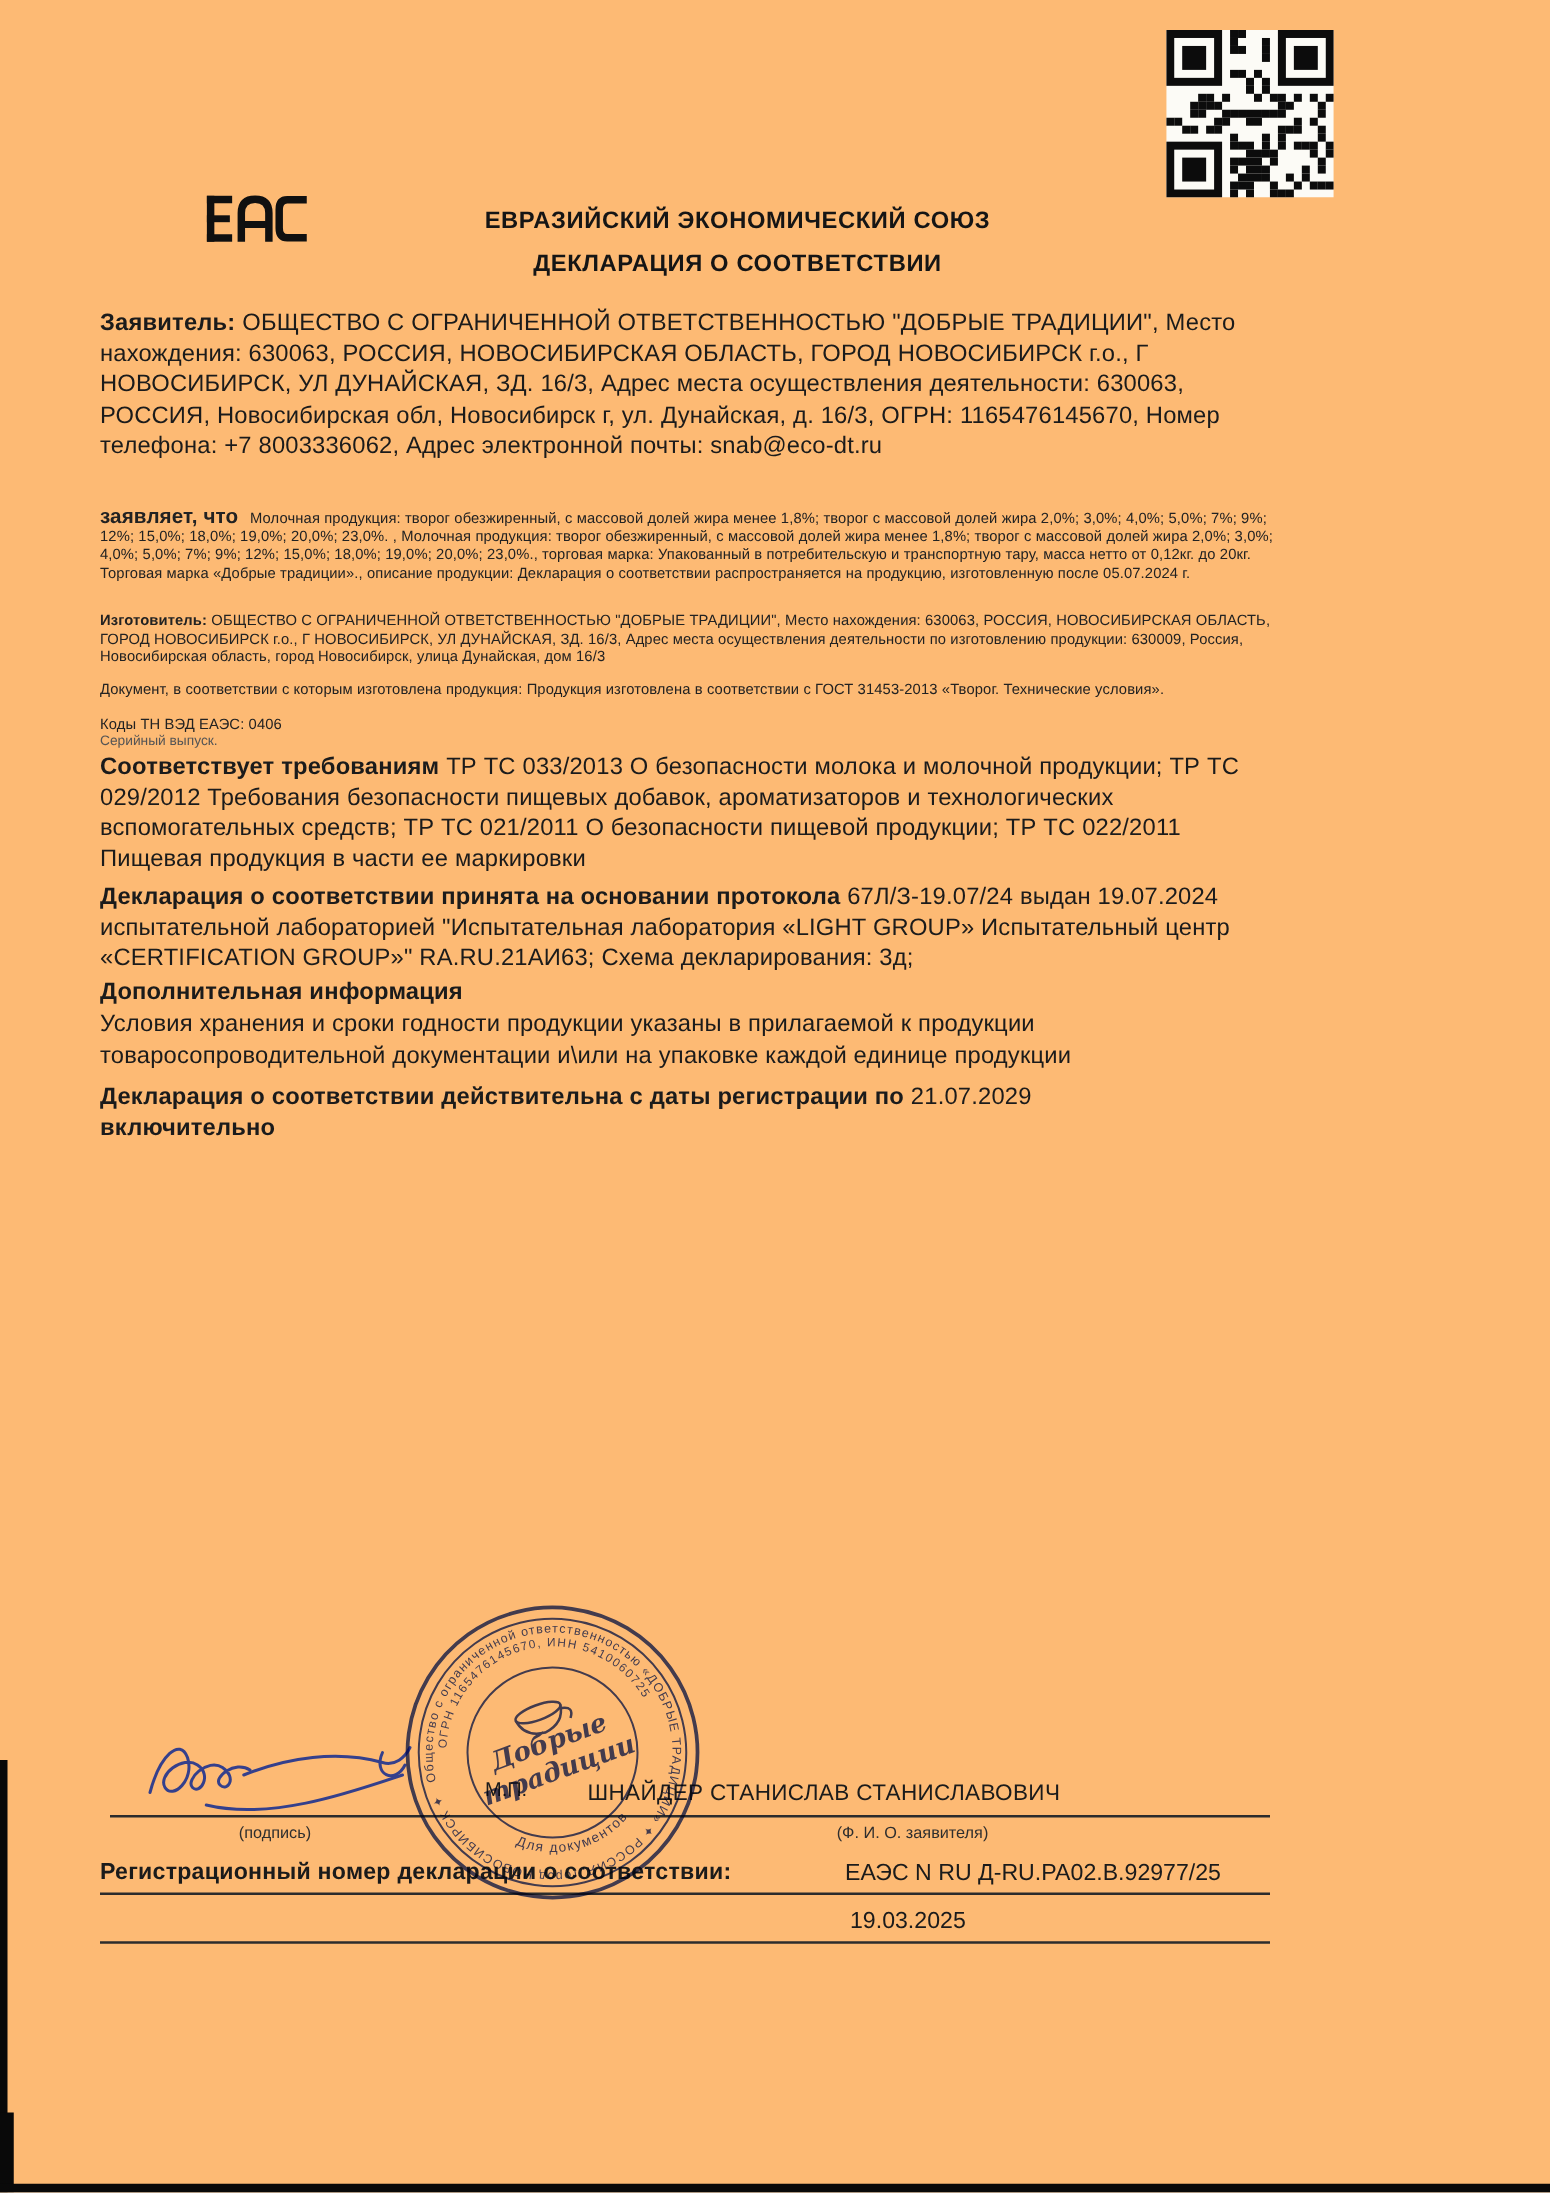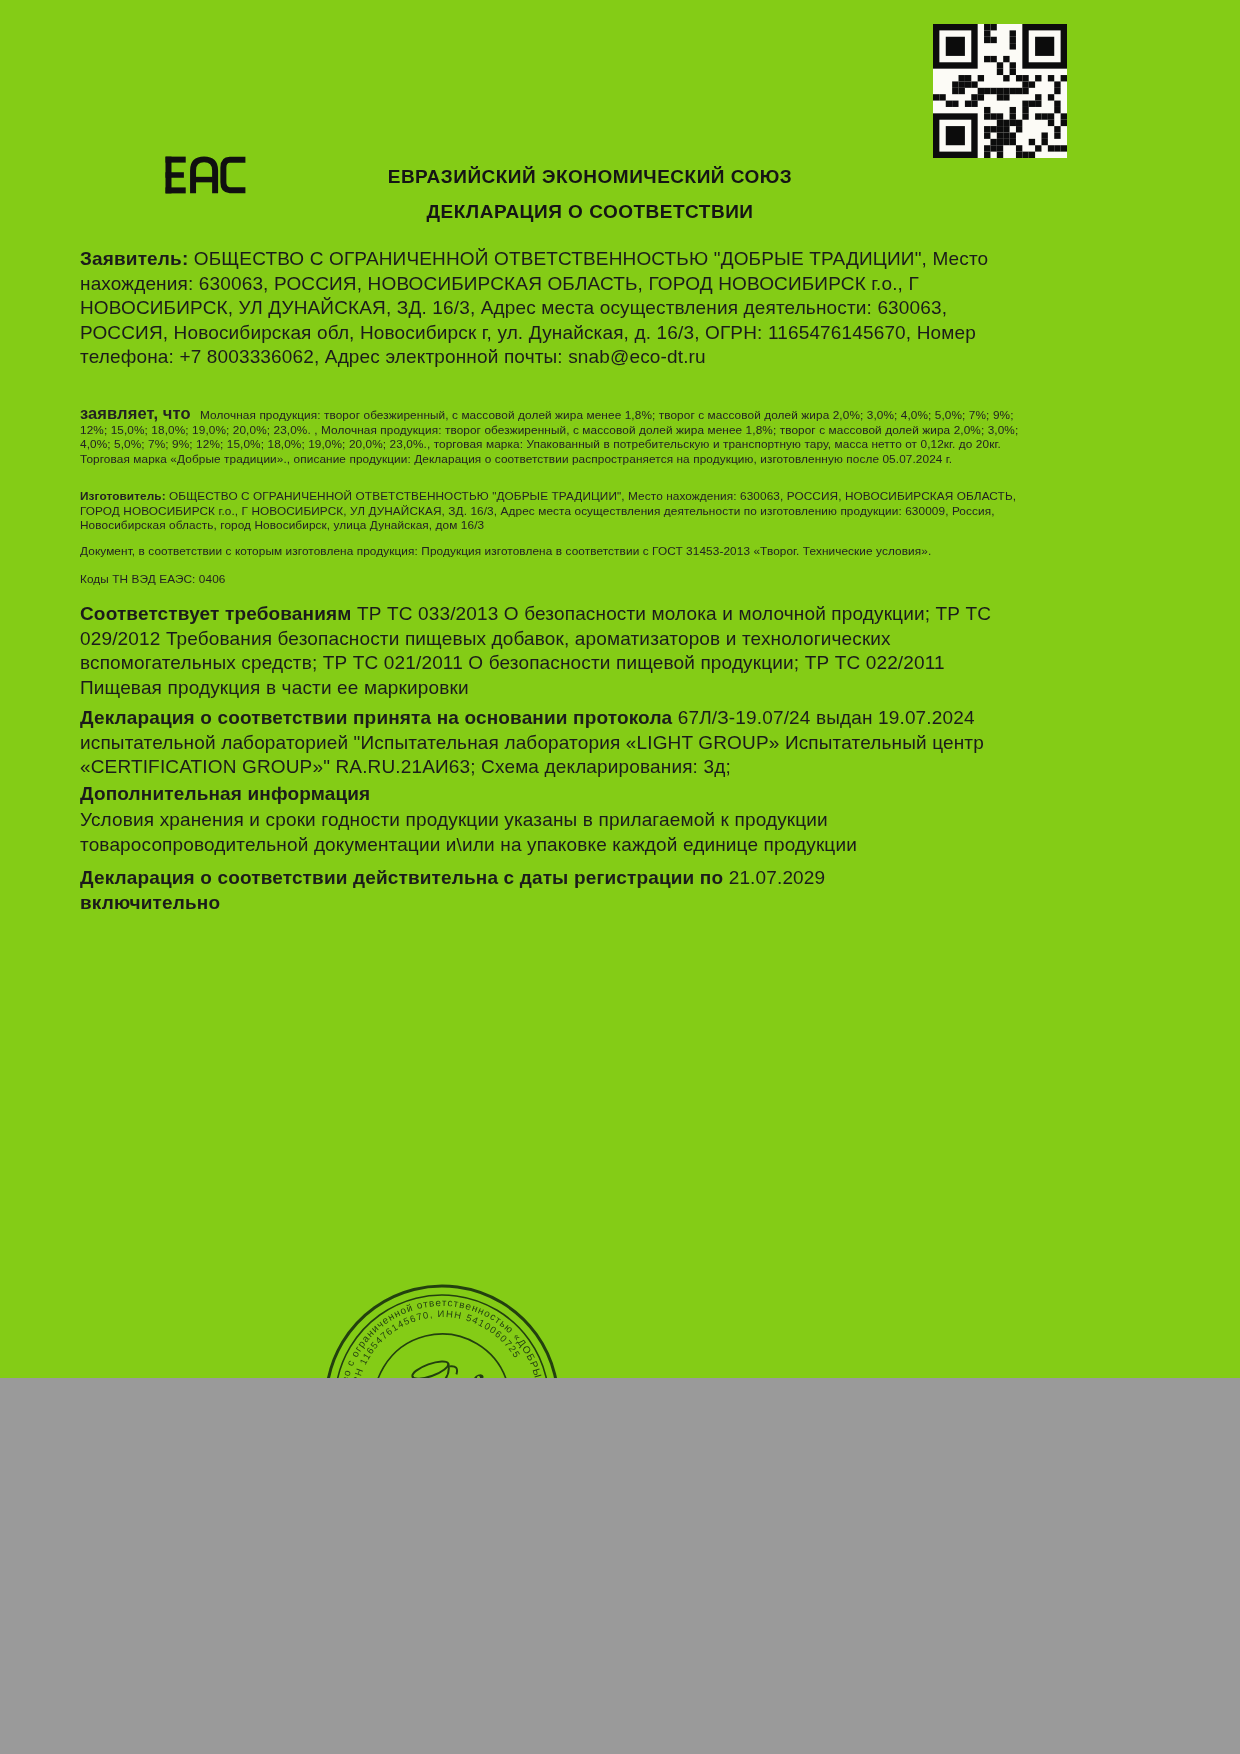--- a/index.html
+++ b/index.html
@@ -1,19 +1,19 @@
 <!DOCTYPE html>
 <html><head>
 <meta charset="utf-8">
 <style>
   *{margin:0;padding:0;box-sizing:border-box}
   html,body{background:#9a9a9a}
   .page{
-    position:relative;width:1240px;height:1378px;margin:0 auto;
-    background:#84cc16;color:#1b1b1b;overflow:hidden;
+    position:relative;width:1240px;height:1754px;margin:0 auto;
+    background:#fdba74;color:#1b1b1b;overflow:hidden;
     font-family:"Liberation Sans", sans-serif;
   }
   .abs{position:absolute}
   .b{font-weight:700}
   .center{text-align:center}
   .h1{font-size:19px;font-weight:700;letter-spacing:.5px;color:#151515}
   .body{font-size:19px;line-height:24.5px;letter-spacing:.15px}
   .small{font-size:11.8px;line-height:14.6px;letter-spacing:.1px;color:#222}
   .lead{font-size:16.5px;font-weight:700;margin-right:6px}
   .cap{font-size:13px;color:#2e2e2e}
@@ -181,20 +181,21 @@
     <span>Молочная продукция: творог обезжиренный, с массовой долей жира менее 1,8%; творог с массовой долей жира 2,0%; 3,0%; 4,0%; 5,0%; 7%; 9%; 12%; 15,0%; 18,0%; 19,0%; 20,0%; 23,0%. , Молочная продукция: творог обезжиренный, с массовой долей жира менее 1,8%; творог с массовой долей жира 2,0%; 3,0%; 4,0%; 5,0%; 7%; 9%; 12%; 15,0%; 18,0%; 19,0%; 20,0%; 23,0%., торговая марка: Упакованный в потребительскую и транспортную тару, масса нетто от 0,12кг. до 20кг. Торговая марка «Добрые традиции»., описание продукции: Декларация о соответствии распространяется на продукцию, изготовленную после 05.07.2024 г.</span>
   </p>
 
   <p class="abs small" style="left:80px;top:489px;width:940px">
     <span class="b">Изготовитель:</span>
     <span>ОБЩЕСТВО С ОГРАНИЧЕННОЙ ОТВЕТСТВЕННОСТЬЮ "ДОБРЫЕ ТРАДИЦИИ", Место нахождения: 630063, РОССИЯ, НОВОСИБИРСКАЯ ОБЛАСТЬ, ГОРОД НОВОСИБИРСК г.о., Г НОВОСИБИРСК, УЛ ДУНАЙСКАЯ, ЗД. 16/3, Адрес места осуществления деятельности по изготовлению продукции: 630009, Россия, Новосибирская область, город Новосибирск, улица Дунайская, дом 16/3</span>
   </p>
 
   <p class="abs small" style="left:80px;top:544px;width:940px">Документ, в соответствии с которым изготовлена продукция: Продукция изготовлена в соответствии с ГОСТ 31453-2013 «Творог. Технические условия».</p>
   <p class="abs small" style="left:80px;top:572px;width:940px">Коды ТН ВЭД ЕАЭС: 0406</p>
+  <p class="abs muted" style="left:80px;top:587px;width:940px">Серийный выпуск.</p>
 
   <p class="abs body" style="left:80px;top:602px;width:938px">
     <span class="b">Соответствует требованиям</span>
     <span>ТР ТС 033/2013 О безопасности молока и молочной продукции; ТР ТС 029/2012 Требования безопасности пищевых добавок, ароматизаторов и технологических вспомогательных средств; ТР ТС 021/2011 О безопасности пищевой продукции; ТР ТС 022/2011 Пищевая продукция в части ее маркировки</span>
   </p>
 
   <p class="abs body" style="left:80px;top:706px;width:938px">
     <span class="b">Декларация о соответствии принята на основании протокола</span>
     <span>67Л/З-19.07/24 выдан 19.07.2024 испытательной лабораторией "Испытательная лаборатория «LIGHT GROUP» Испытательный центр «CERTIFICATION GROUP»" RA.RU.21АИ63; Схема декларирования: 3д;</span>
   </p>

